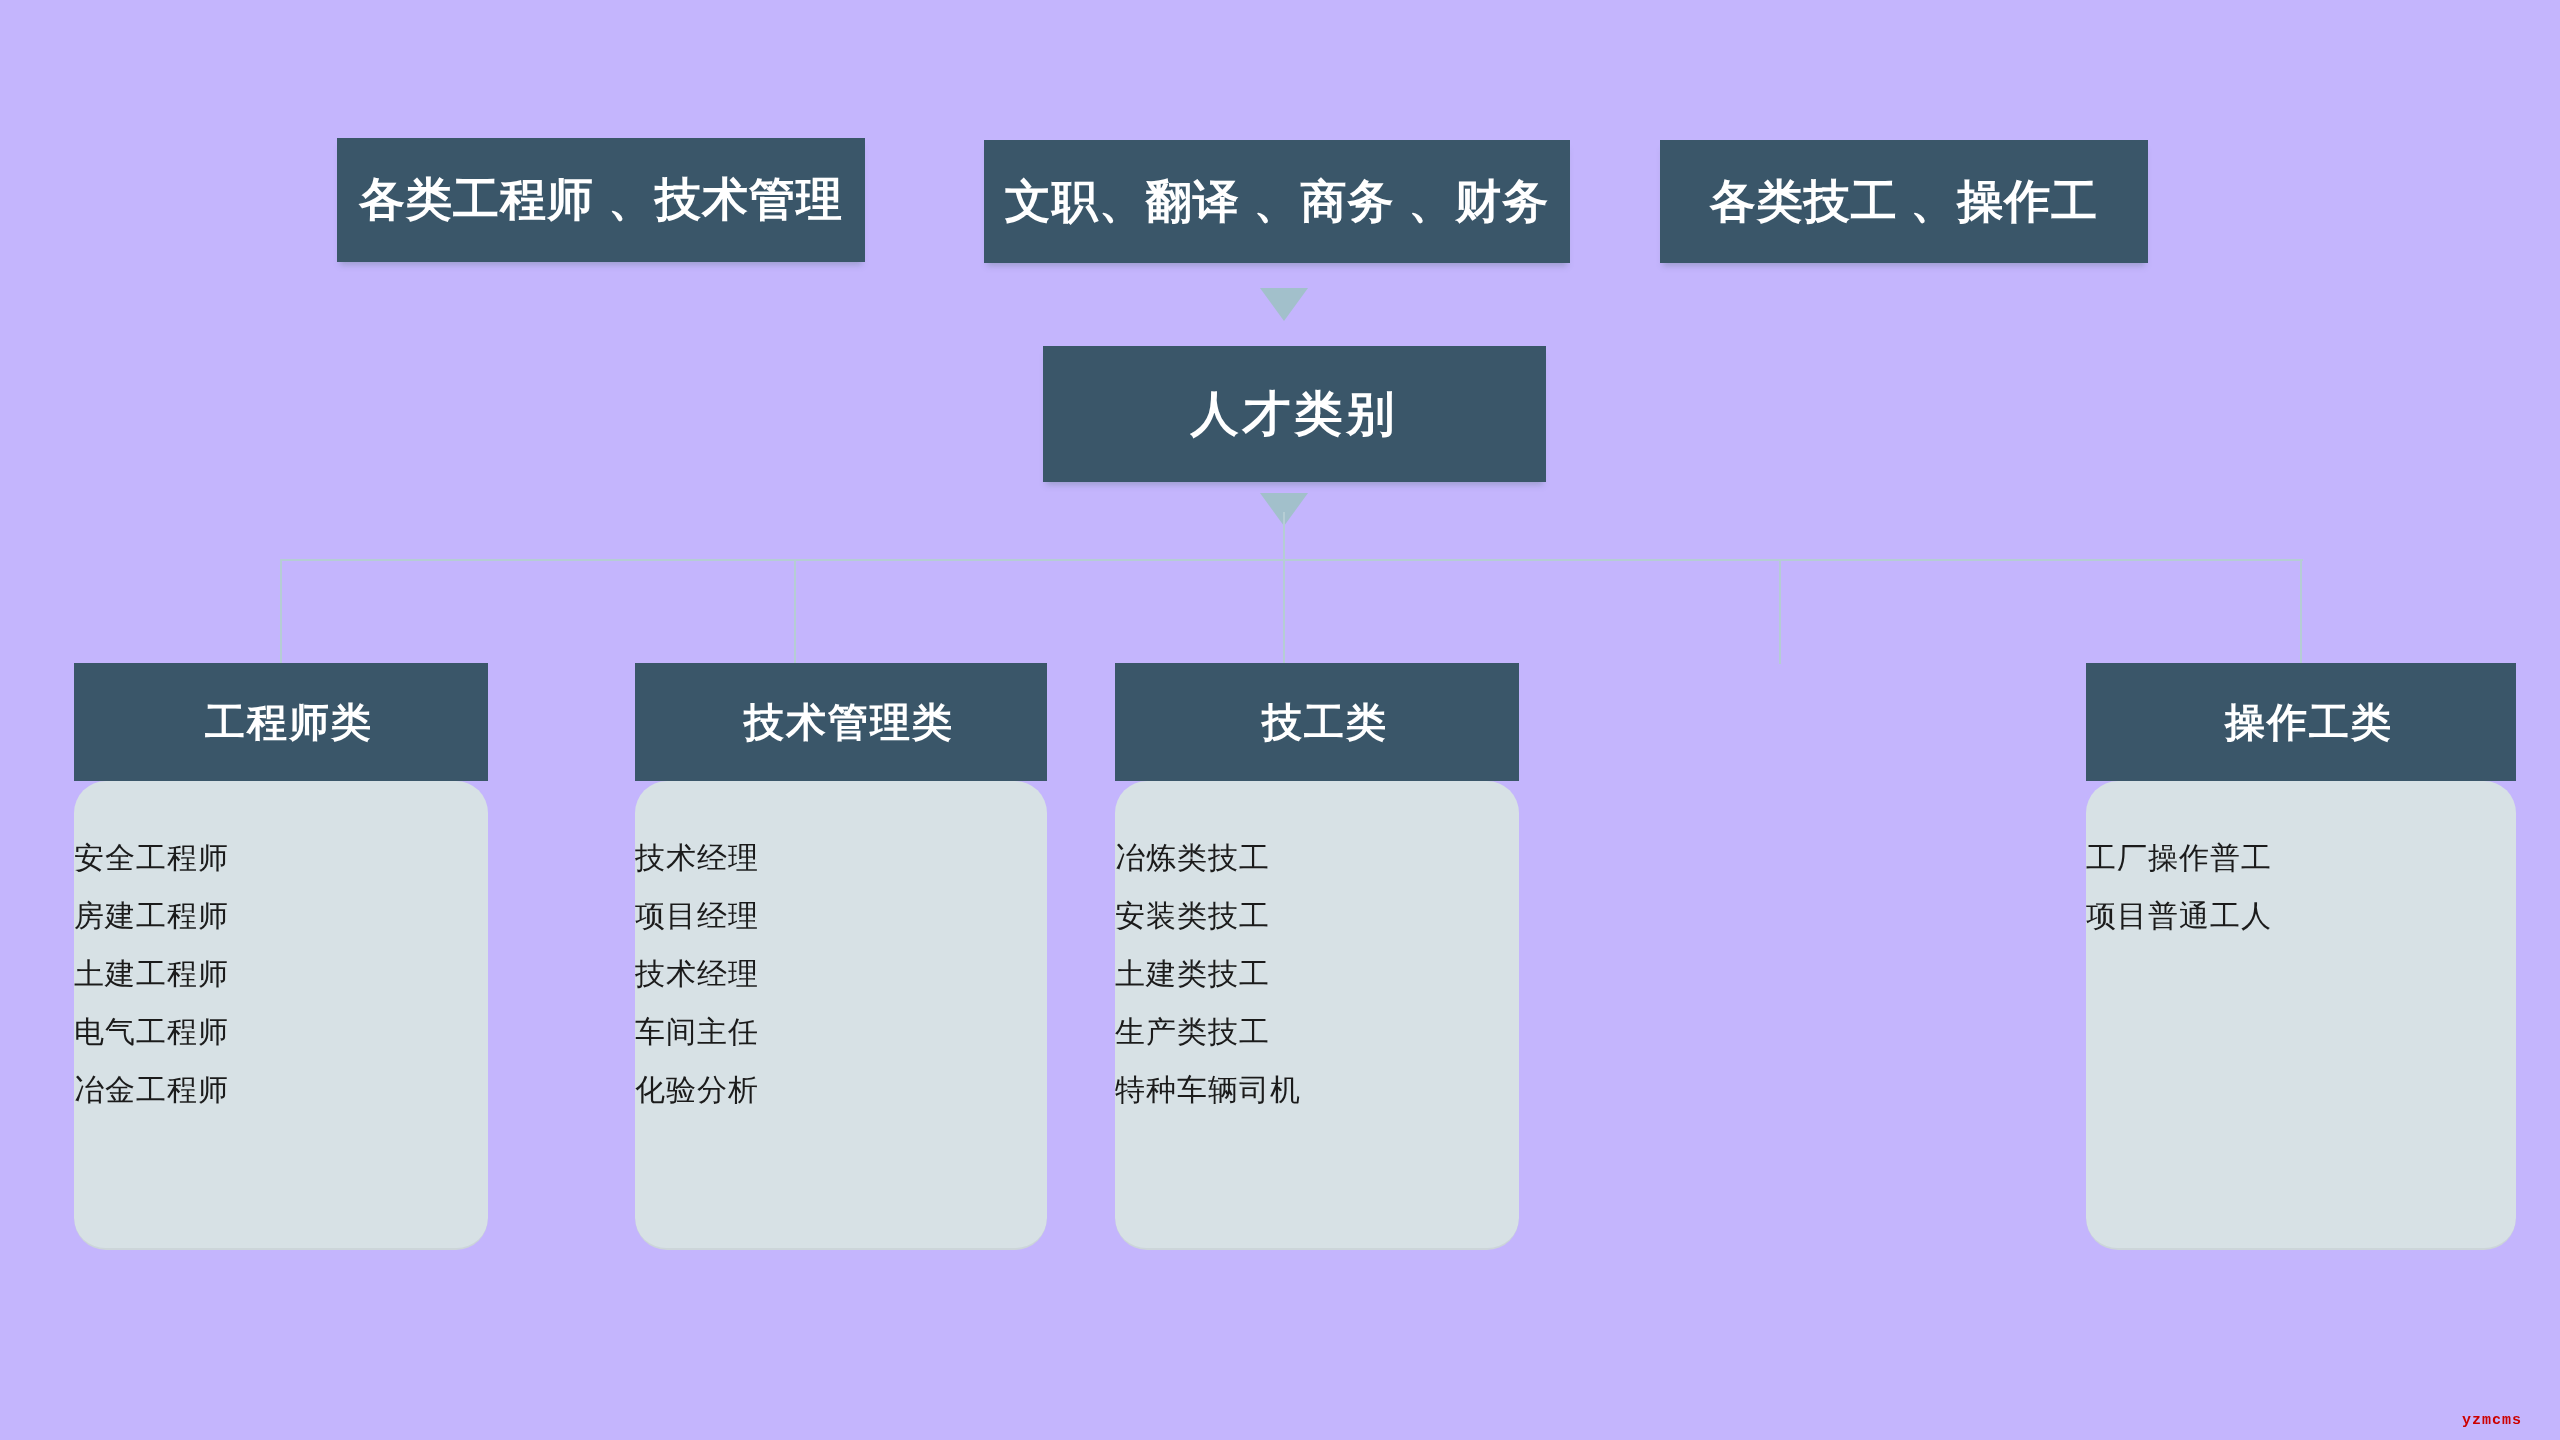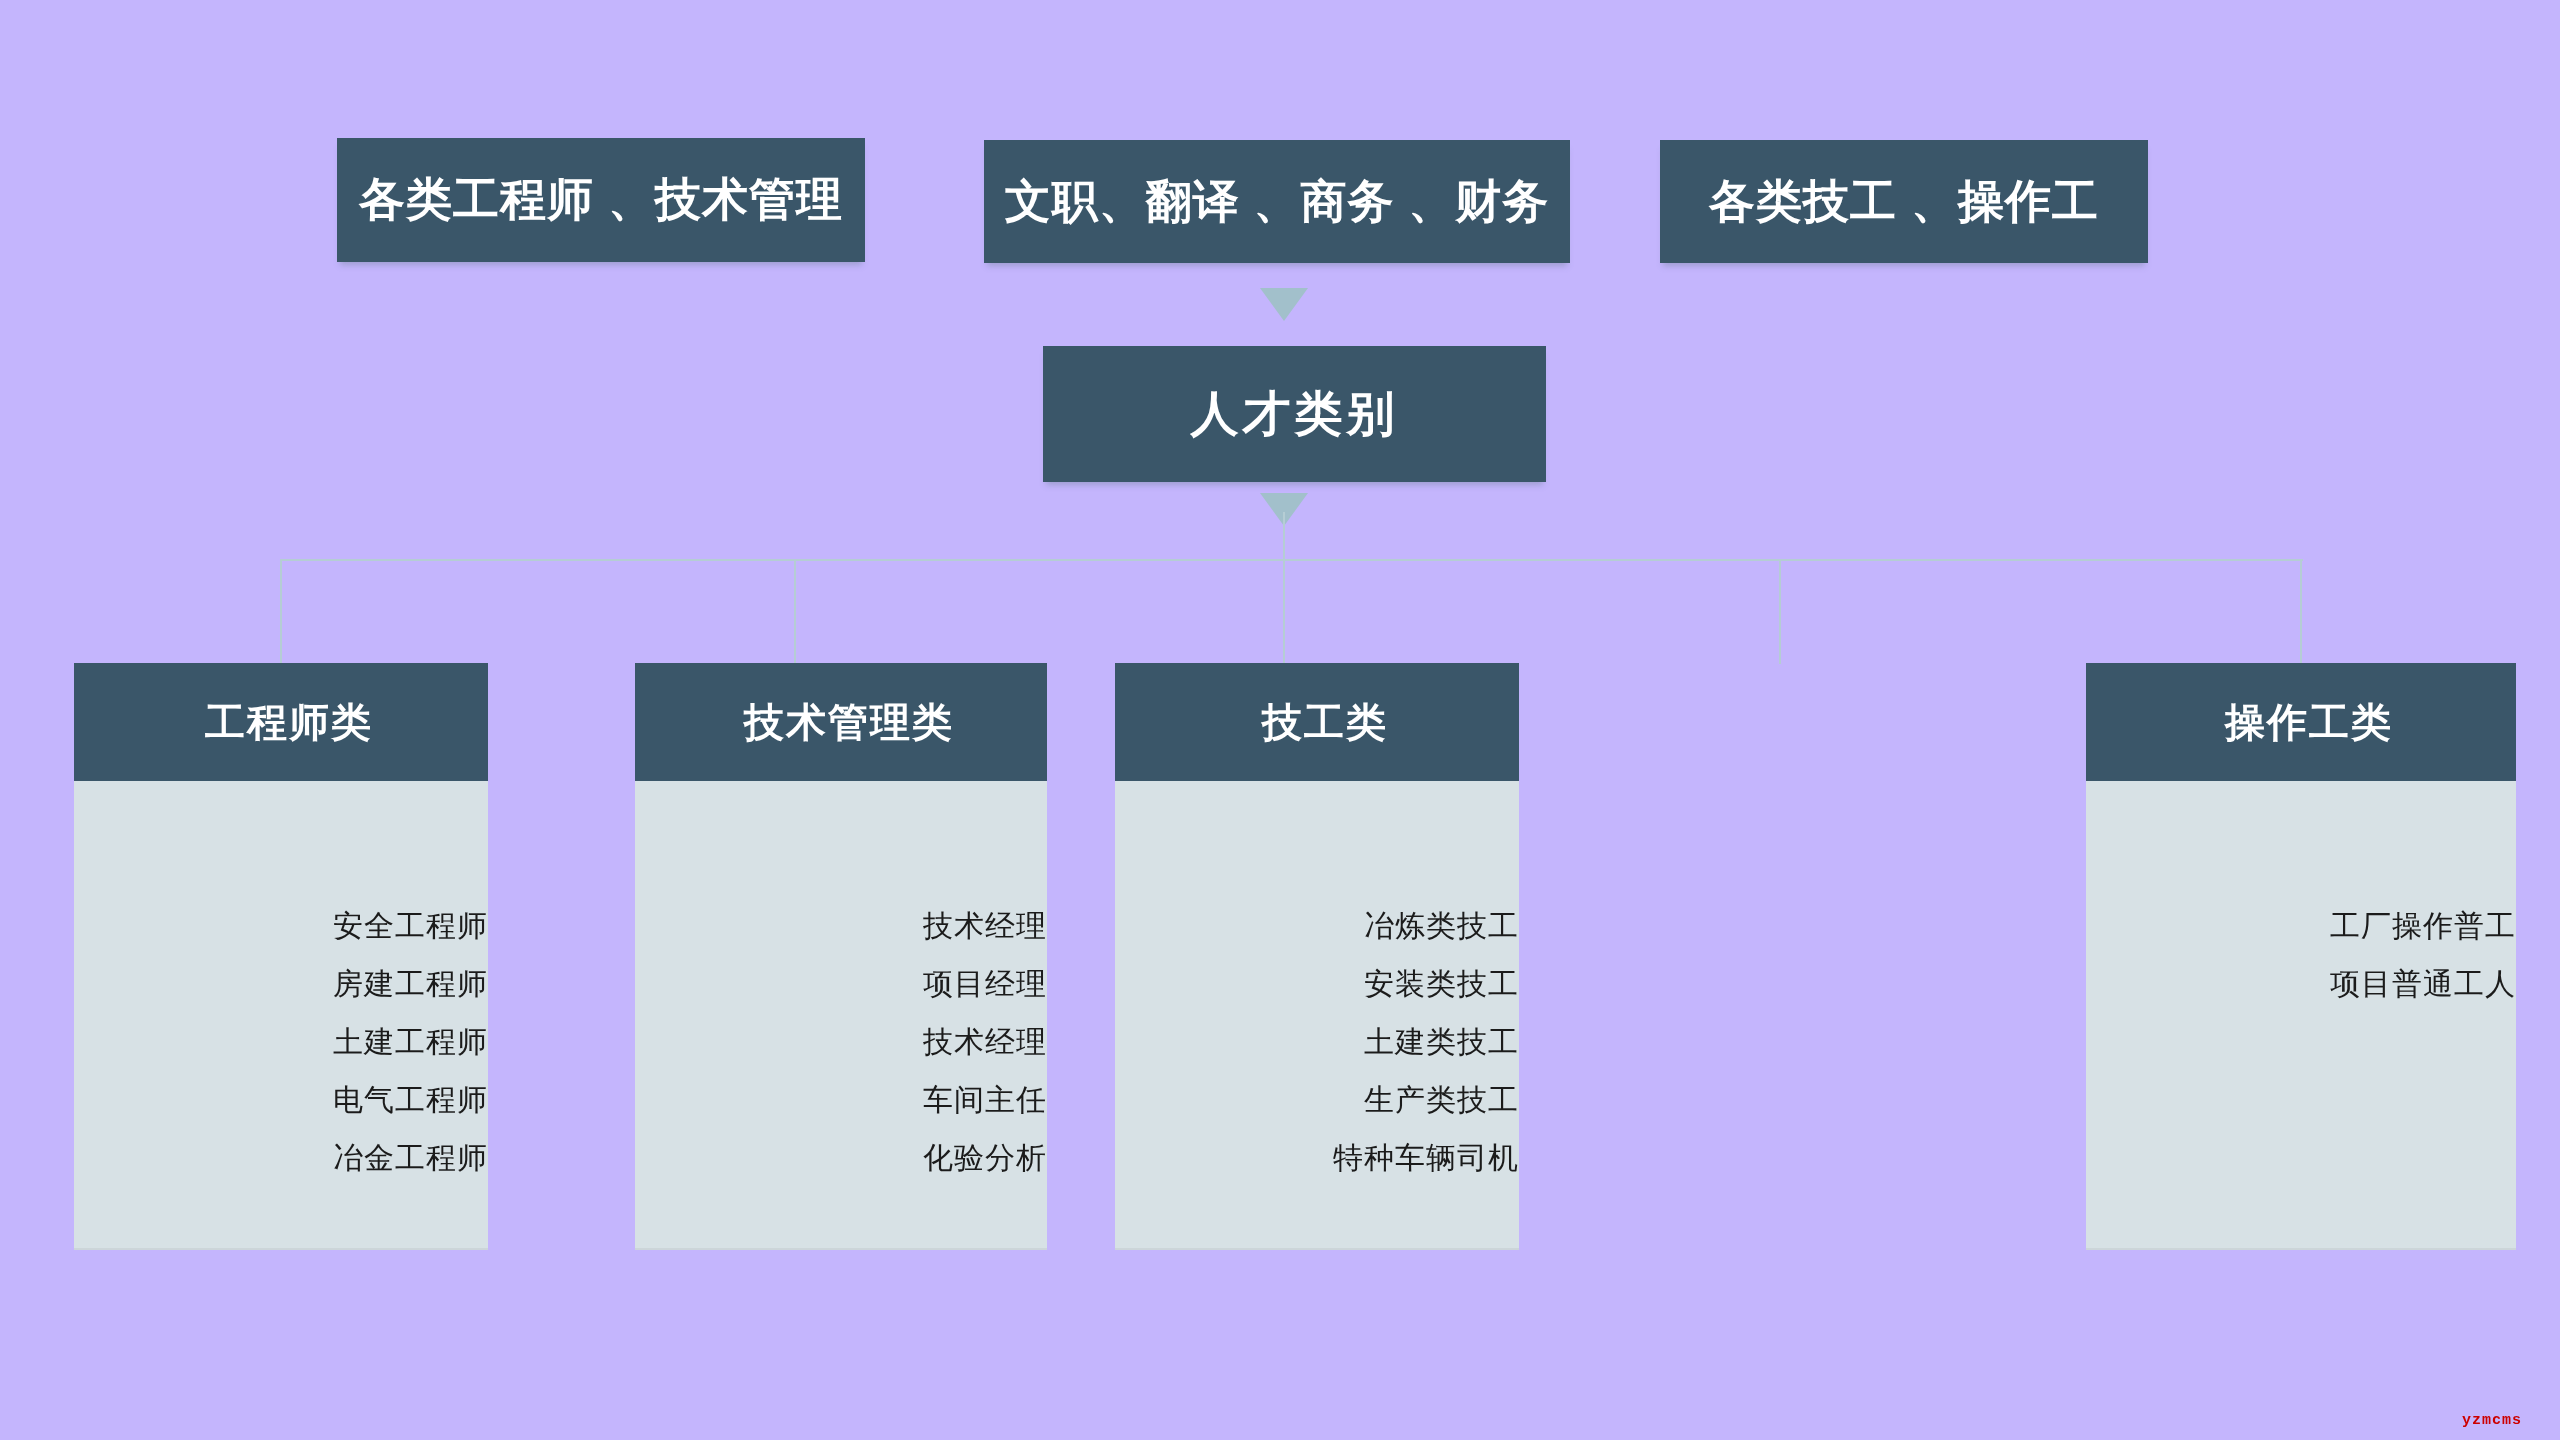--- a/index.html
+++ b/index.html
@@ -8,21 +8,21 @@
     font-family:"Liberation Sans", sans-serif;
   }
   .dark-box{
     position:absolute;background:#3a5669;color:#ffffff;font-weight:bold;
     display:flex;align-items:center;justify-content:center;text-align:center;
     box-shadow:0 6px 6px -3px rgba(90,115,130,.35);
   }
   .top-box{font-size:46px;letter-spacing:1px;}
   .b1{left:337px;top:138px;width:528px;height:124px;}
   .b2{left:984px;top:140px;width:586px;height:123px;}
-  .b3{left:1660px;top:140px;width:488px;height:123px;}
+  .b3{left:1660px;top:140px;width:488px;height:123px;font-family:Liberation Serif, serif;}
   .root-box{left:1033px;top:346px;width:503px;height:136px;font-size:48px;letter-spacing:4px;margin-left:10px;}
   .tri{position:absolute;width:0;height:0;
     border-left:24px solid transparent;border-right:24px solid transparent;
     border-top:33px solid #a2c0cb;}
   .tri1{left:1260px;top:288px;}
   .tri2{left:1260px;top:493px;}
   .line{position:absolute;background:#b5cdd4;}
   .stem{left:1283px;top:512px;width:2px;height:49px;}
   .hline{left:281px;top:559px;width:2022px;height:2px;}
   .drop{top:559px;width:2px;height:105px;}
@@ -31,22 +31,22 @@
   .c1{left:74px;width:414px;}
   .c2{left:589px;width:412px;margin-left:46px;}
   .c3{left:1082px;width:404px;margin-left:33px;}
   .c4{left:1572px;width:417px;}
   .c5{left:2086px;width:430px;}
   .col-header{
     height:118px;background:#3a5669;color:#ffffff;font-weight:bold;font-size:40px;
     display:flex;align-items:center;justify-content:center;letter-spacing:2px;padding-left:16px;
   }
   .col-body{
-    height:469px;background:#d7e1e5;box-sizing:border-box;padding-top:116px;
-    text-align:right;border-bottom:2px solid rgba(0,0,0,0.05);
+    height:469px;background:#d7e1e5;box-sizing:border-box;padding-top:48px;
+    text-align:left;border-bottom:2px solid rgba(0,0,0,0.05);border-radius:32px;
   }
   .item{line-height:58px;font-size:30px;color:#1b1b1b;letter-spacing:1px;}
   .watermark{
     position:absolute;right:38px;top:1412px;color:#cc0000;
     font-family:"Liberation Mono", monospace;font-weight:bold;font-size:15px;letter-spacing:1px;
   }
 </style>
 </head>
 <body>
 

